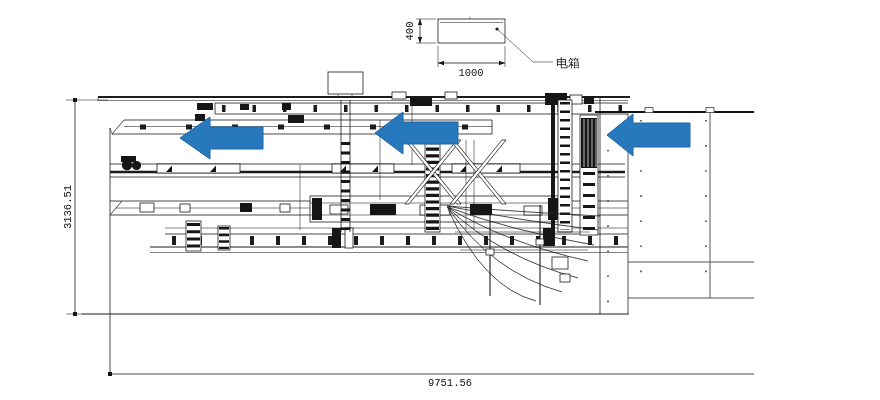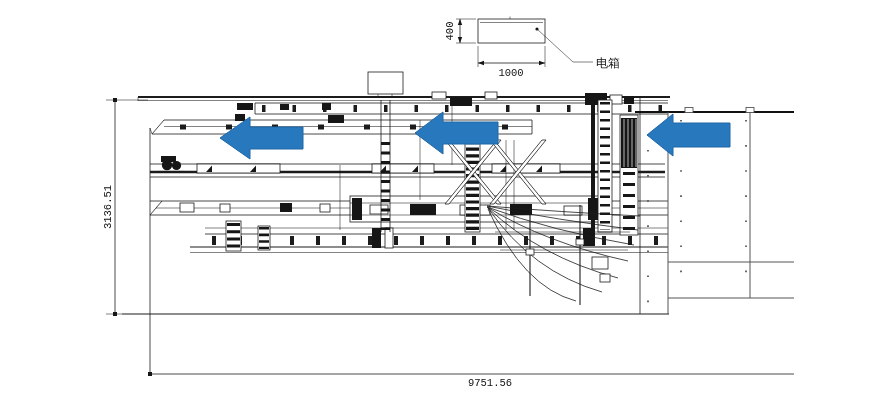--- a/index.html
+++ b/index.html
@@ -1,17 +1,17 @@
 <!DOCTYPE html>
 <html><head>
 <meta charset="utf-8">
 <style>
   html,body{margin:0;padding:0;background:#fff;}
   .canvas{position:relative;width:754px;height:400px;background:#fff;overflow:hidden;
-          font-family:"Liberation Sans",sans-serif;margin-left:40px;}
+          font-family:"Liberation Sans",sans-serif;}
   svg{display:block;}
   
   .k  {stroke:#1c1c1c;stroke-width:.8;fill:none;}
   .k2 {stroke:#1c1c1c;stroke-width:2;fill:none;}
   .k3 {stroke:#1c1c1c;stroke-width:2.6;fill:none;}
   .kt {stroke:#1c1c1c;stroke-width:.55;fill:none;}
   .k1 {stroke:#1c1c1c;stroke-width:1.1;fill:none;}
   .g  {stroke:#555;stroke-width:1;fill:none;}
   .gf {fill:#fff;stroke:#555;stroke-width:.9;}
   .fw {fill:#fff;stroke:#1c1c1c;stroke-width:.8;}

